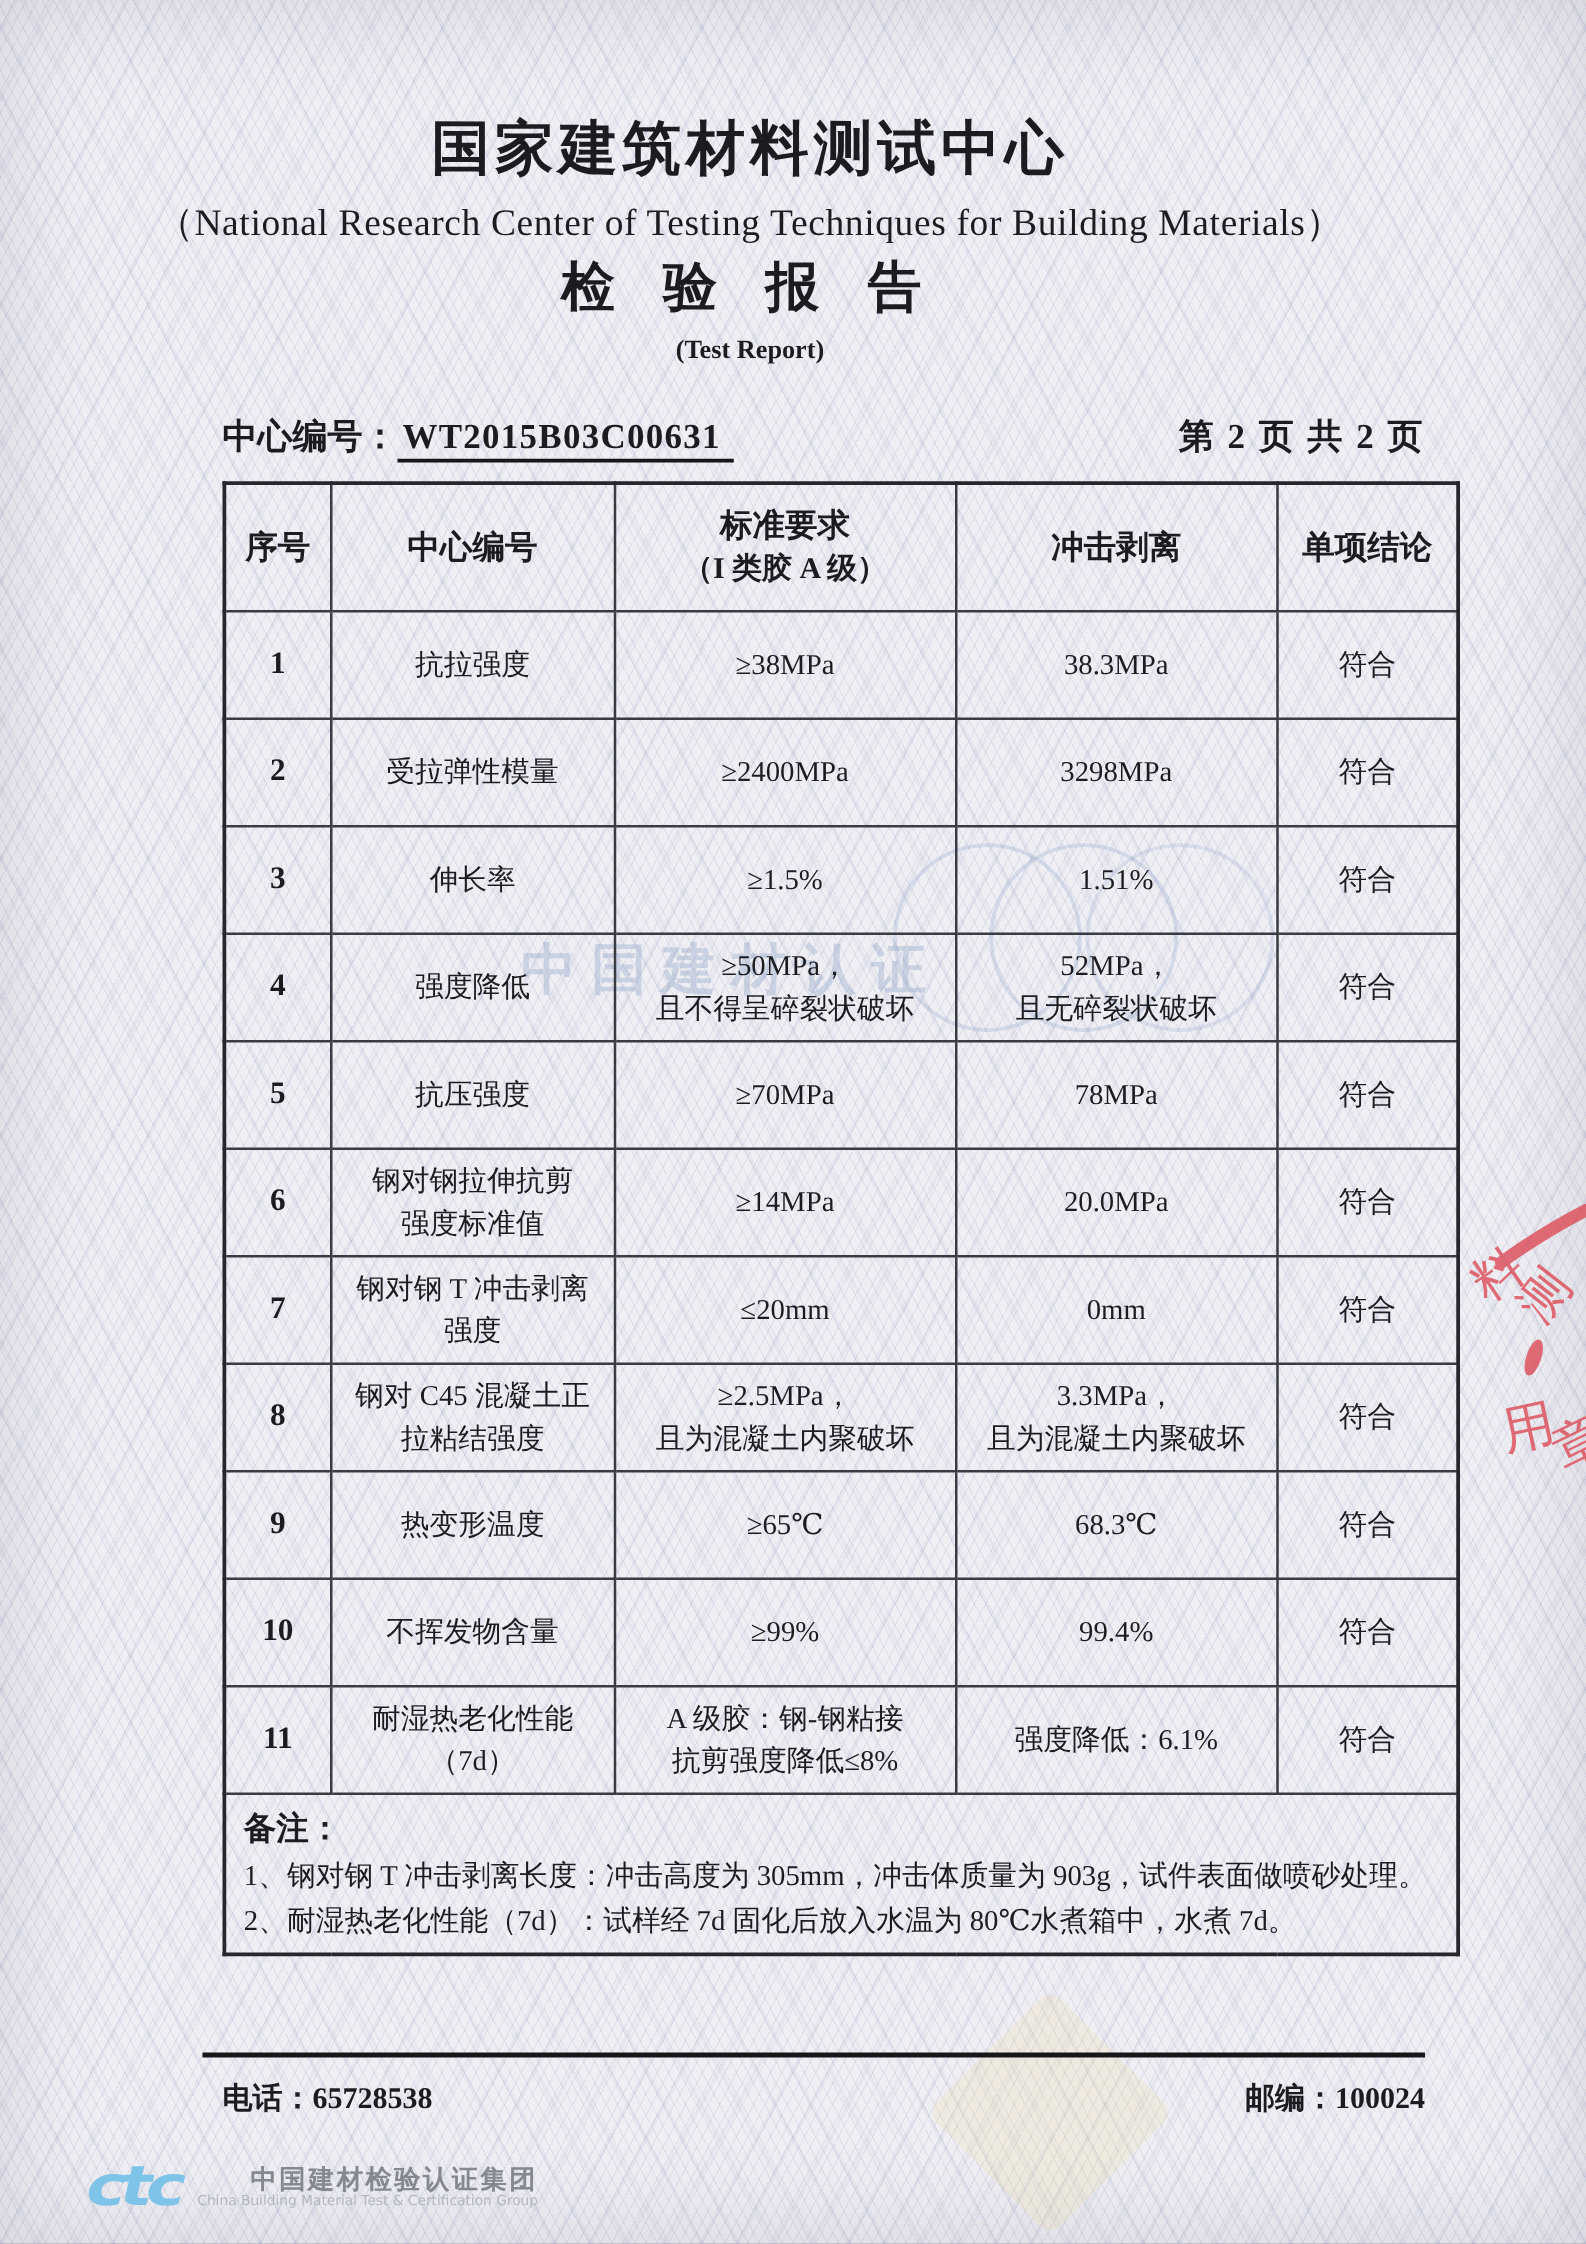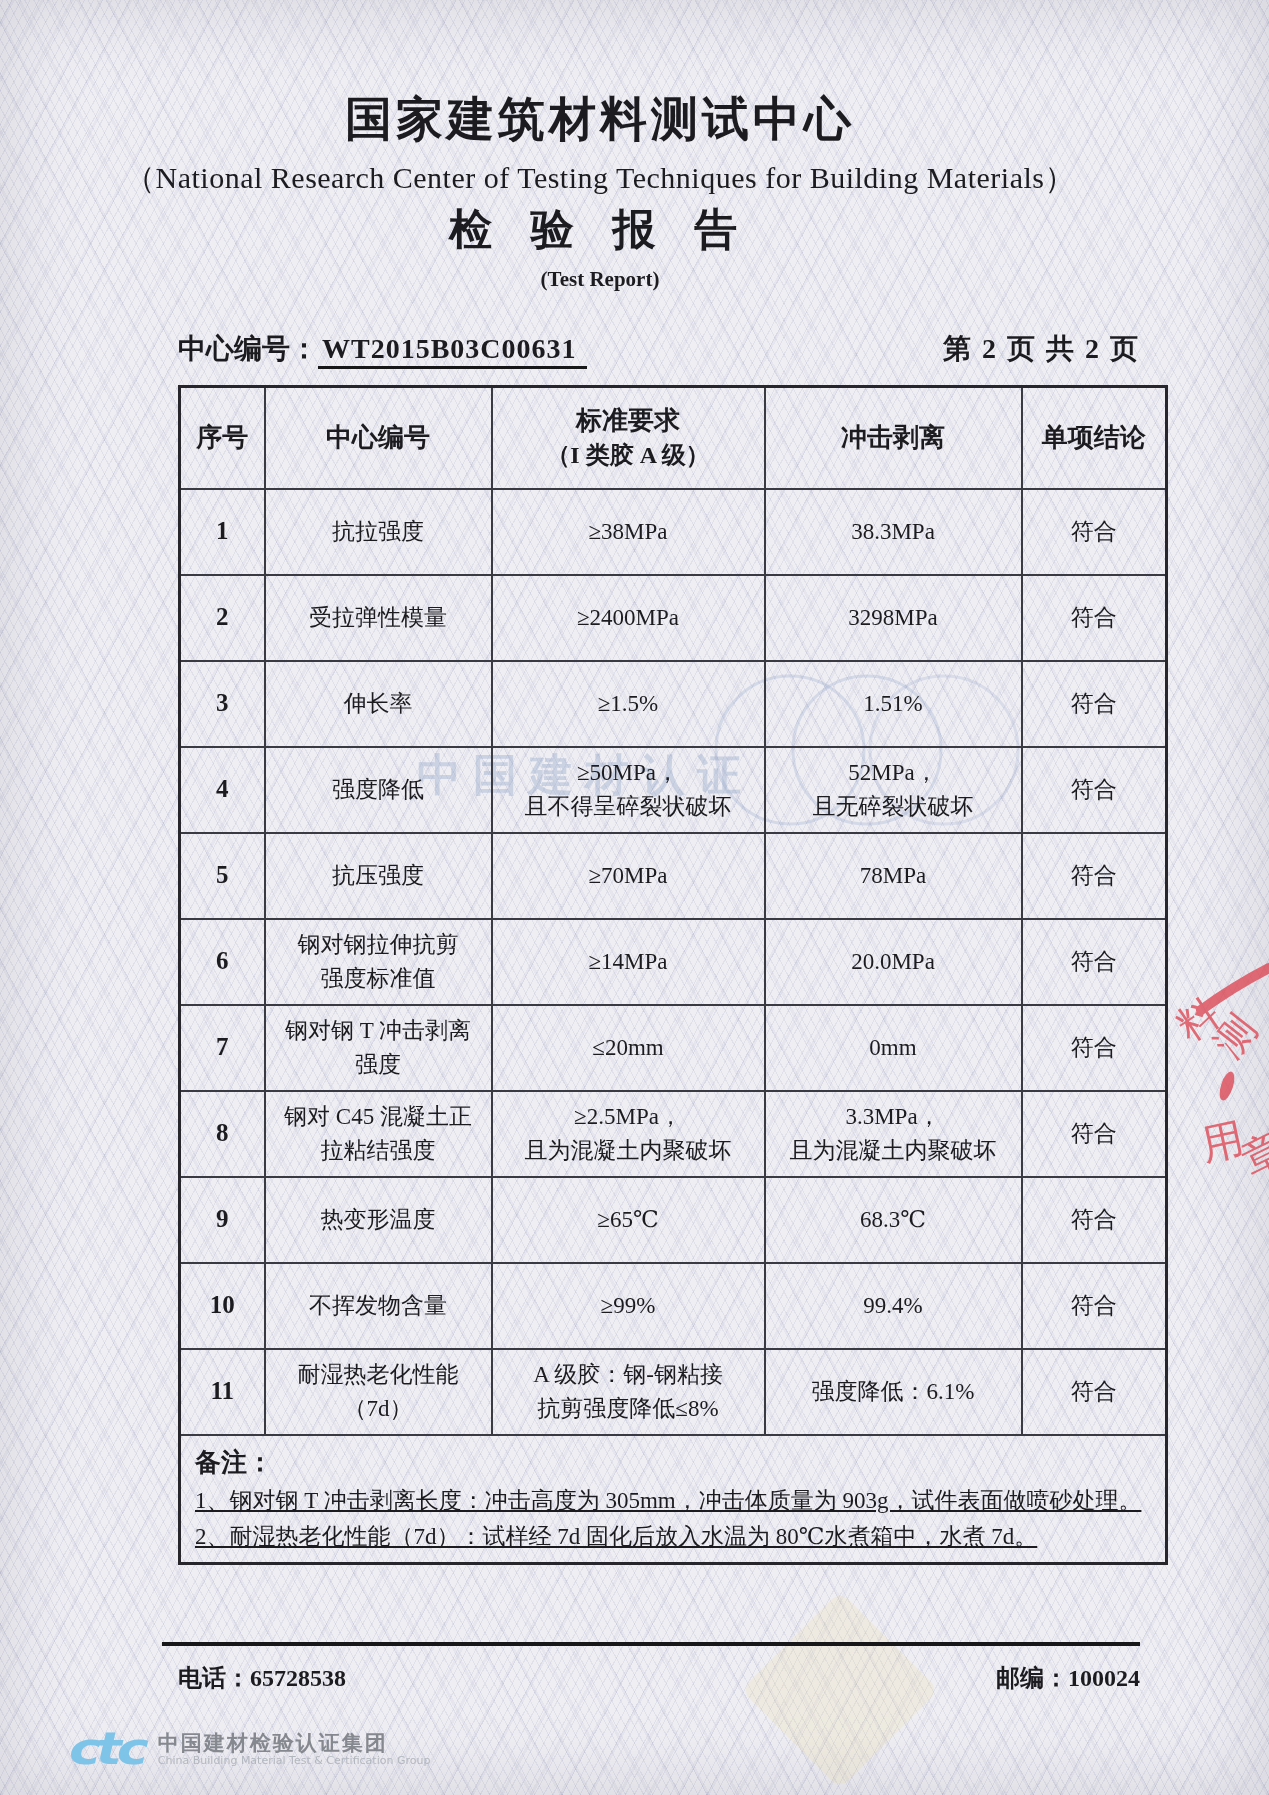--- a/index.html
+++ b/index.html
@@ -45,36 +45,36 @@
   }
   .tbl th{font-weight:bold;font-size:26px;line-height:1.4;}
   .tbl tr.hdr{height:102px;}
   .tbl tr.data{height:86px;}
   .tbl tr.notes{height:120px;}
   .tbl td.no{font-weight:bold;font-size:25px;font-family:"Liberation Serif","DejaVu Serif",serif;}
   .l{display:block;white-space:nowrap;}
   .hsub{display:block;font-size:24px;font-weight:bold;}
   td.notes-cell{text-align:left;vertical-align:top;padding:8px 14px;}
   .notes-label{font-size:26px;font-weight:bold;margin-bottom:2px;}
-  .note-item{font-size:23px;line-height:1.55;text-decoration:underline;}
+  .note-item{font-size:23px;line-height:1.55;}
 
   .footer-rule{position:absolute;top:1642px;left:162px;width:978px;height:4px;background:#17171a;}
   .footer-text{
     position:absolute;top:1662px;left:178px;width:962px;
     display:flex;justify-content:space-between;
     font-size:24px;font-weight:bold;
   }
 
   .logo{position:absolute;left:69px;top:1722px;display:flex;align-items:center;gap:14px;}
   .logo-mark{
     font-family:"DejaVu Sans","Liberation Sans",sans-serif;
     font-size:54px;font-weight:bold;font-style:italic;
     letter-spacing:-5px;line-height:1;transform:scaleY(.82);
   }
-  .logo-names{display:flex;flex-direction:column;line-height:1.15;}
+  .logo-names{display:flex;flex-direction:column;line-height:1.15;align-items:flex-end;}
   .logo-cn{font-size:21px;font-weight:bold;color:#85898f;letter-spacing:2px;font-family:"DejaVu Sans","Liberation Sans",sans-serif;}
   .logo-en{font-size:11px;color:#b2b7be;font-family:"DejaVu Sans","Liberation Sans",sans-serif;}
 
   .watermark{position:absolute;left:405px;top:650px;pointer-events:none;}
   .stamp{position:absolute;right:0;top:938px;pointer-events:none;}
   .smudge{
     position:absolute;left:770px;top:1620px;width:140px;height:140px;
     background:rgba(235,215,130,.16);transform:rotate(45deg);border-radius:12px;
   }
 </style>

